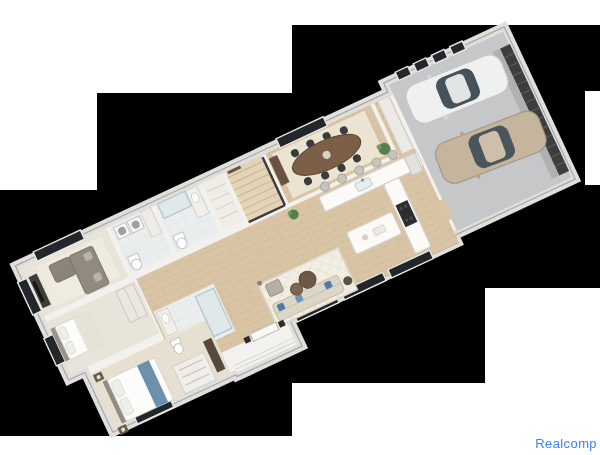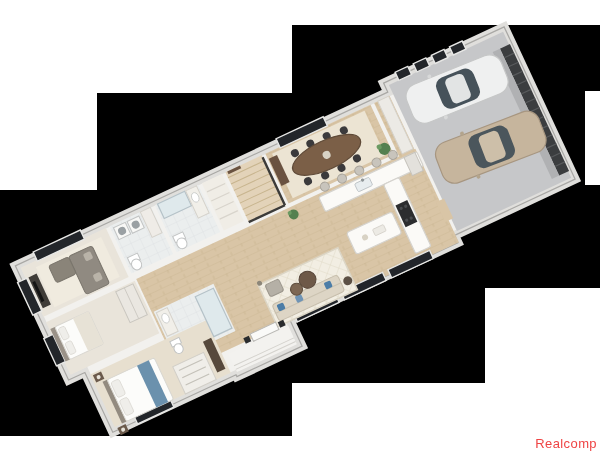--- a/index.html
+++ b/index.html
@@ -232,14 +232,14 @@
           <rect x="487" y="218" width="42" height="35" rx="9" fill="#4b565c"></rect>
           <rect x="498" y="221" width="21" height="29" rx="5" fill="#cdbfa9"></rect>
           <circle cx="485" cy="212.5" r="2" fill="#b3a48c"></circle>
           <circle cx="485" cy="258.5" r="2" fill="#b3a48c"></circle>
         </g>
       </g>
 
     </g>
   </svg>
 
-  <div class="watermark" style="color: #ef4444;">Realcomp</div>
+  <div class="watermark" style="color: #3b82f6;">Realcomp</div>
 </div>
 
 </body></html>

